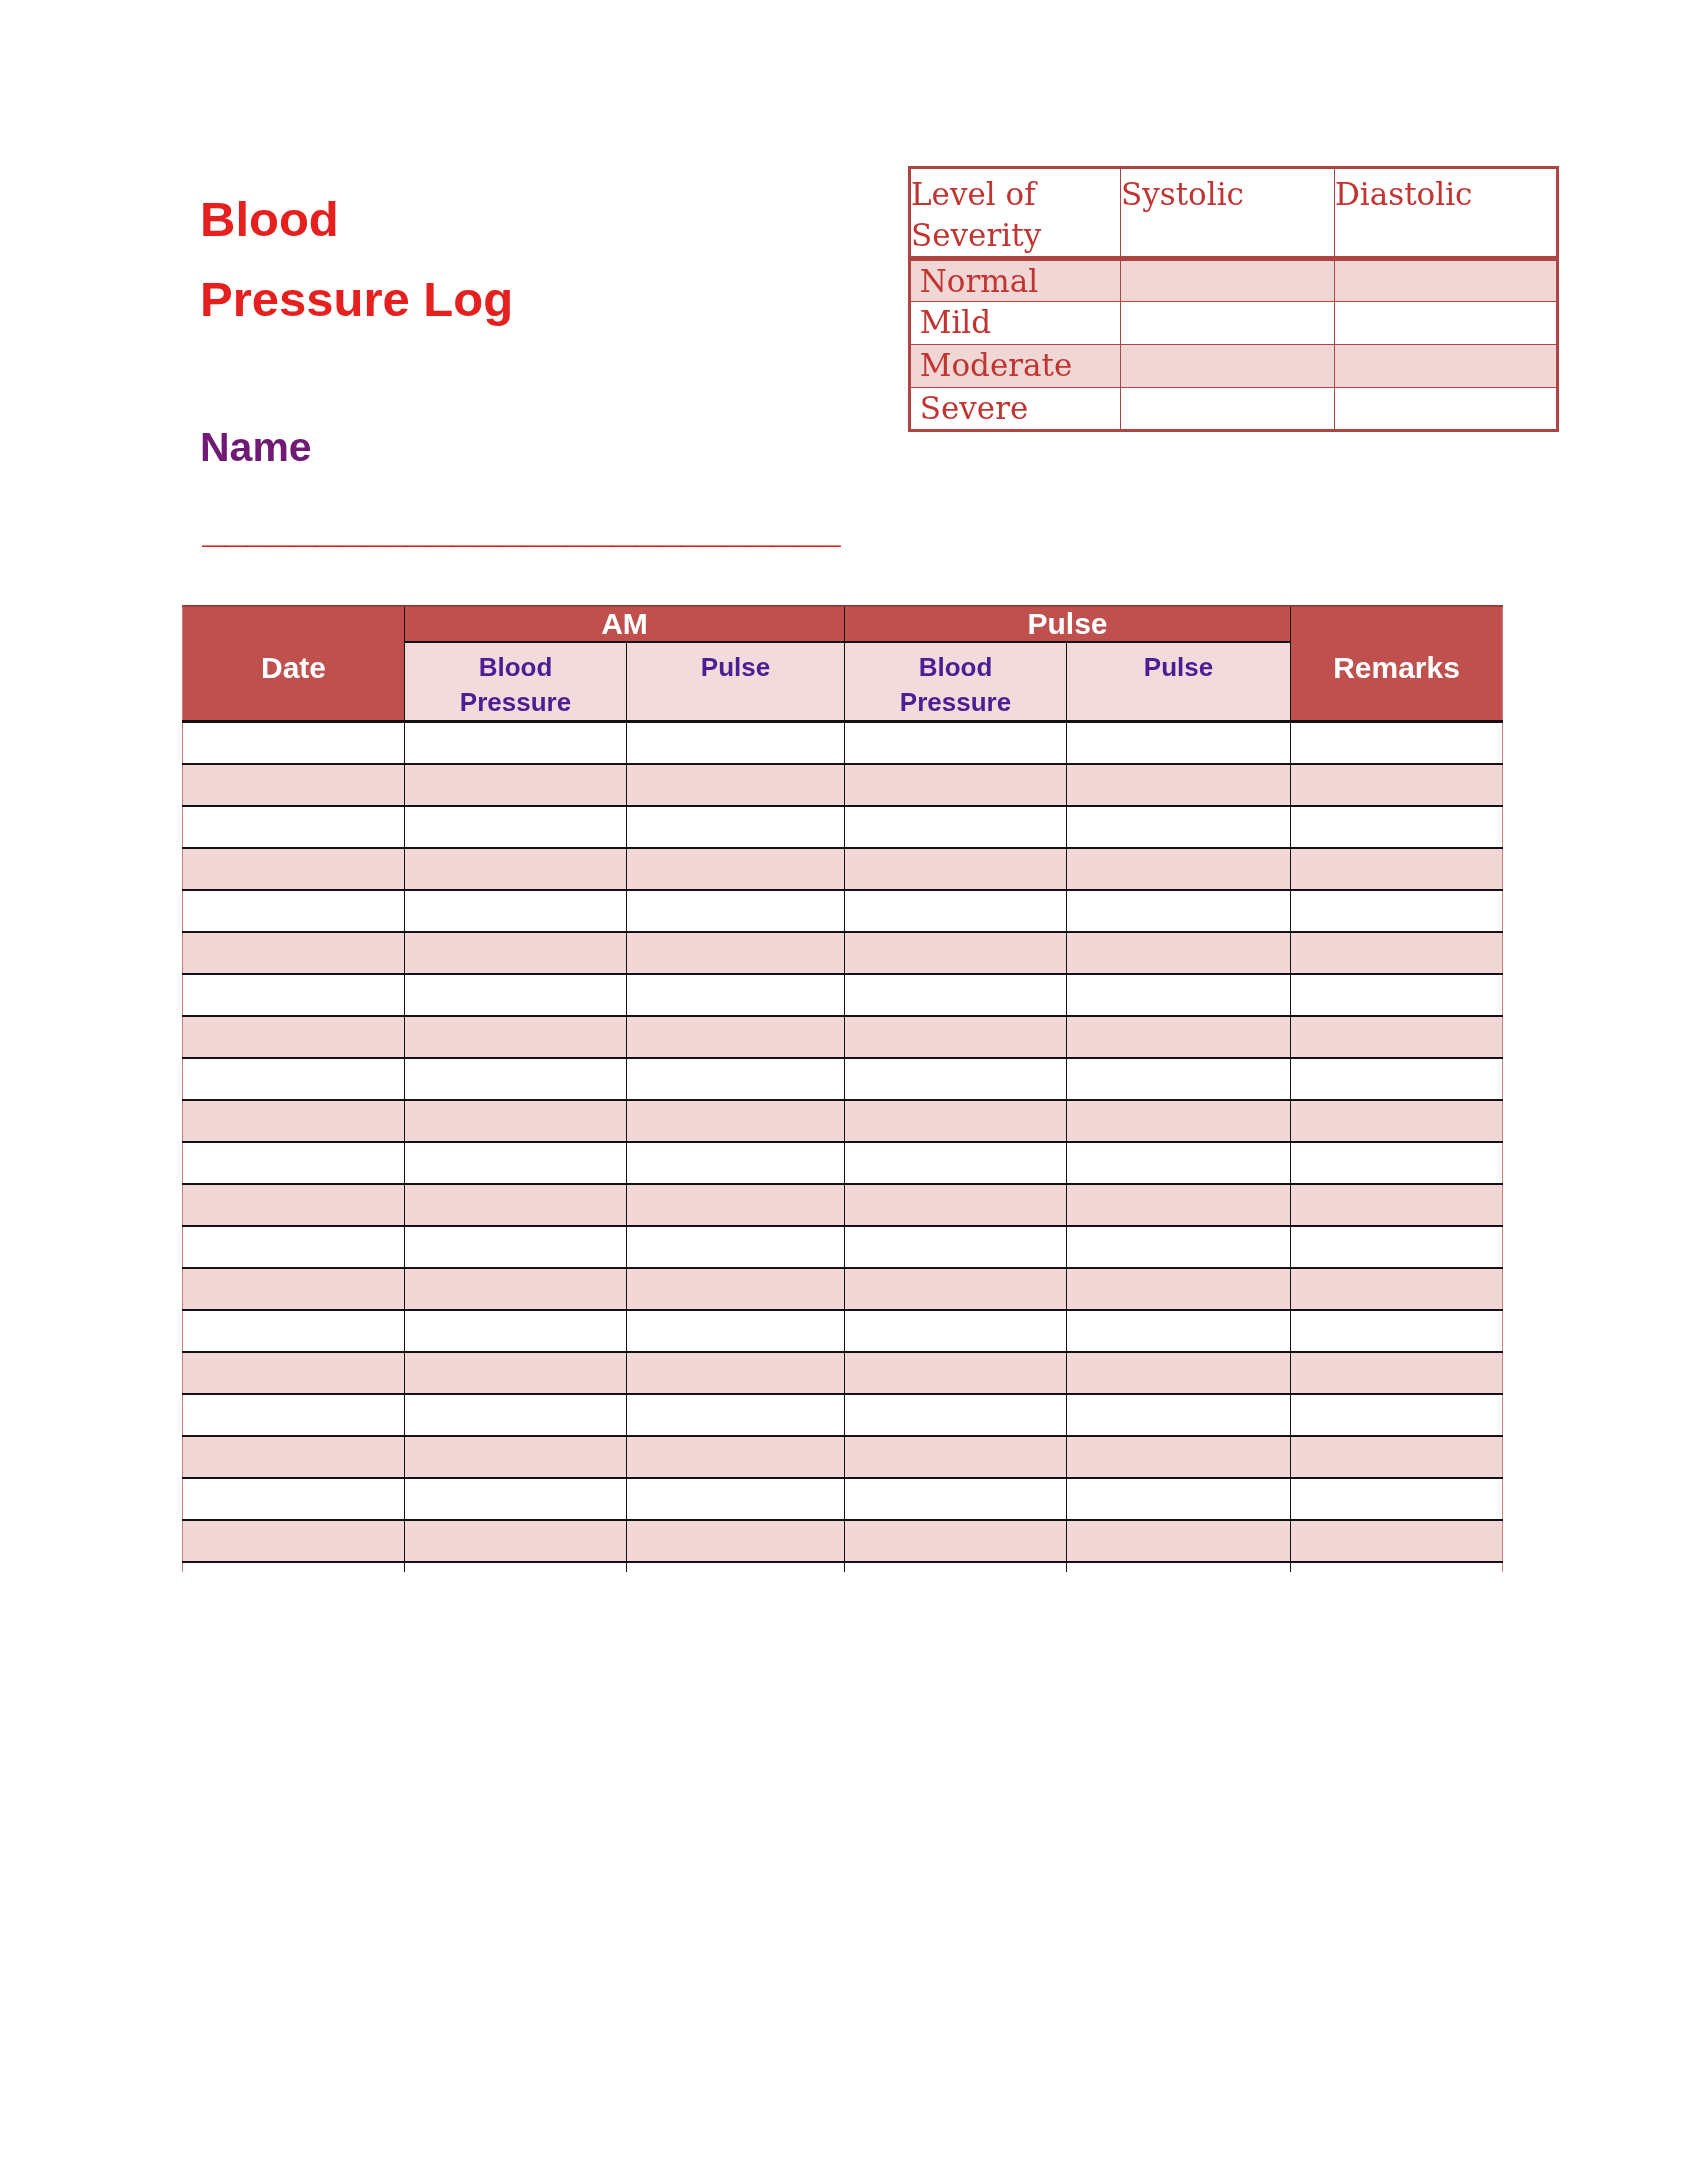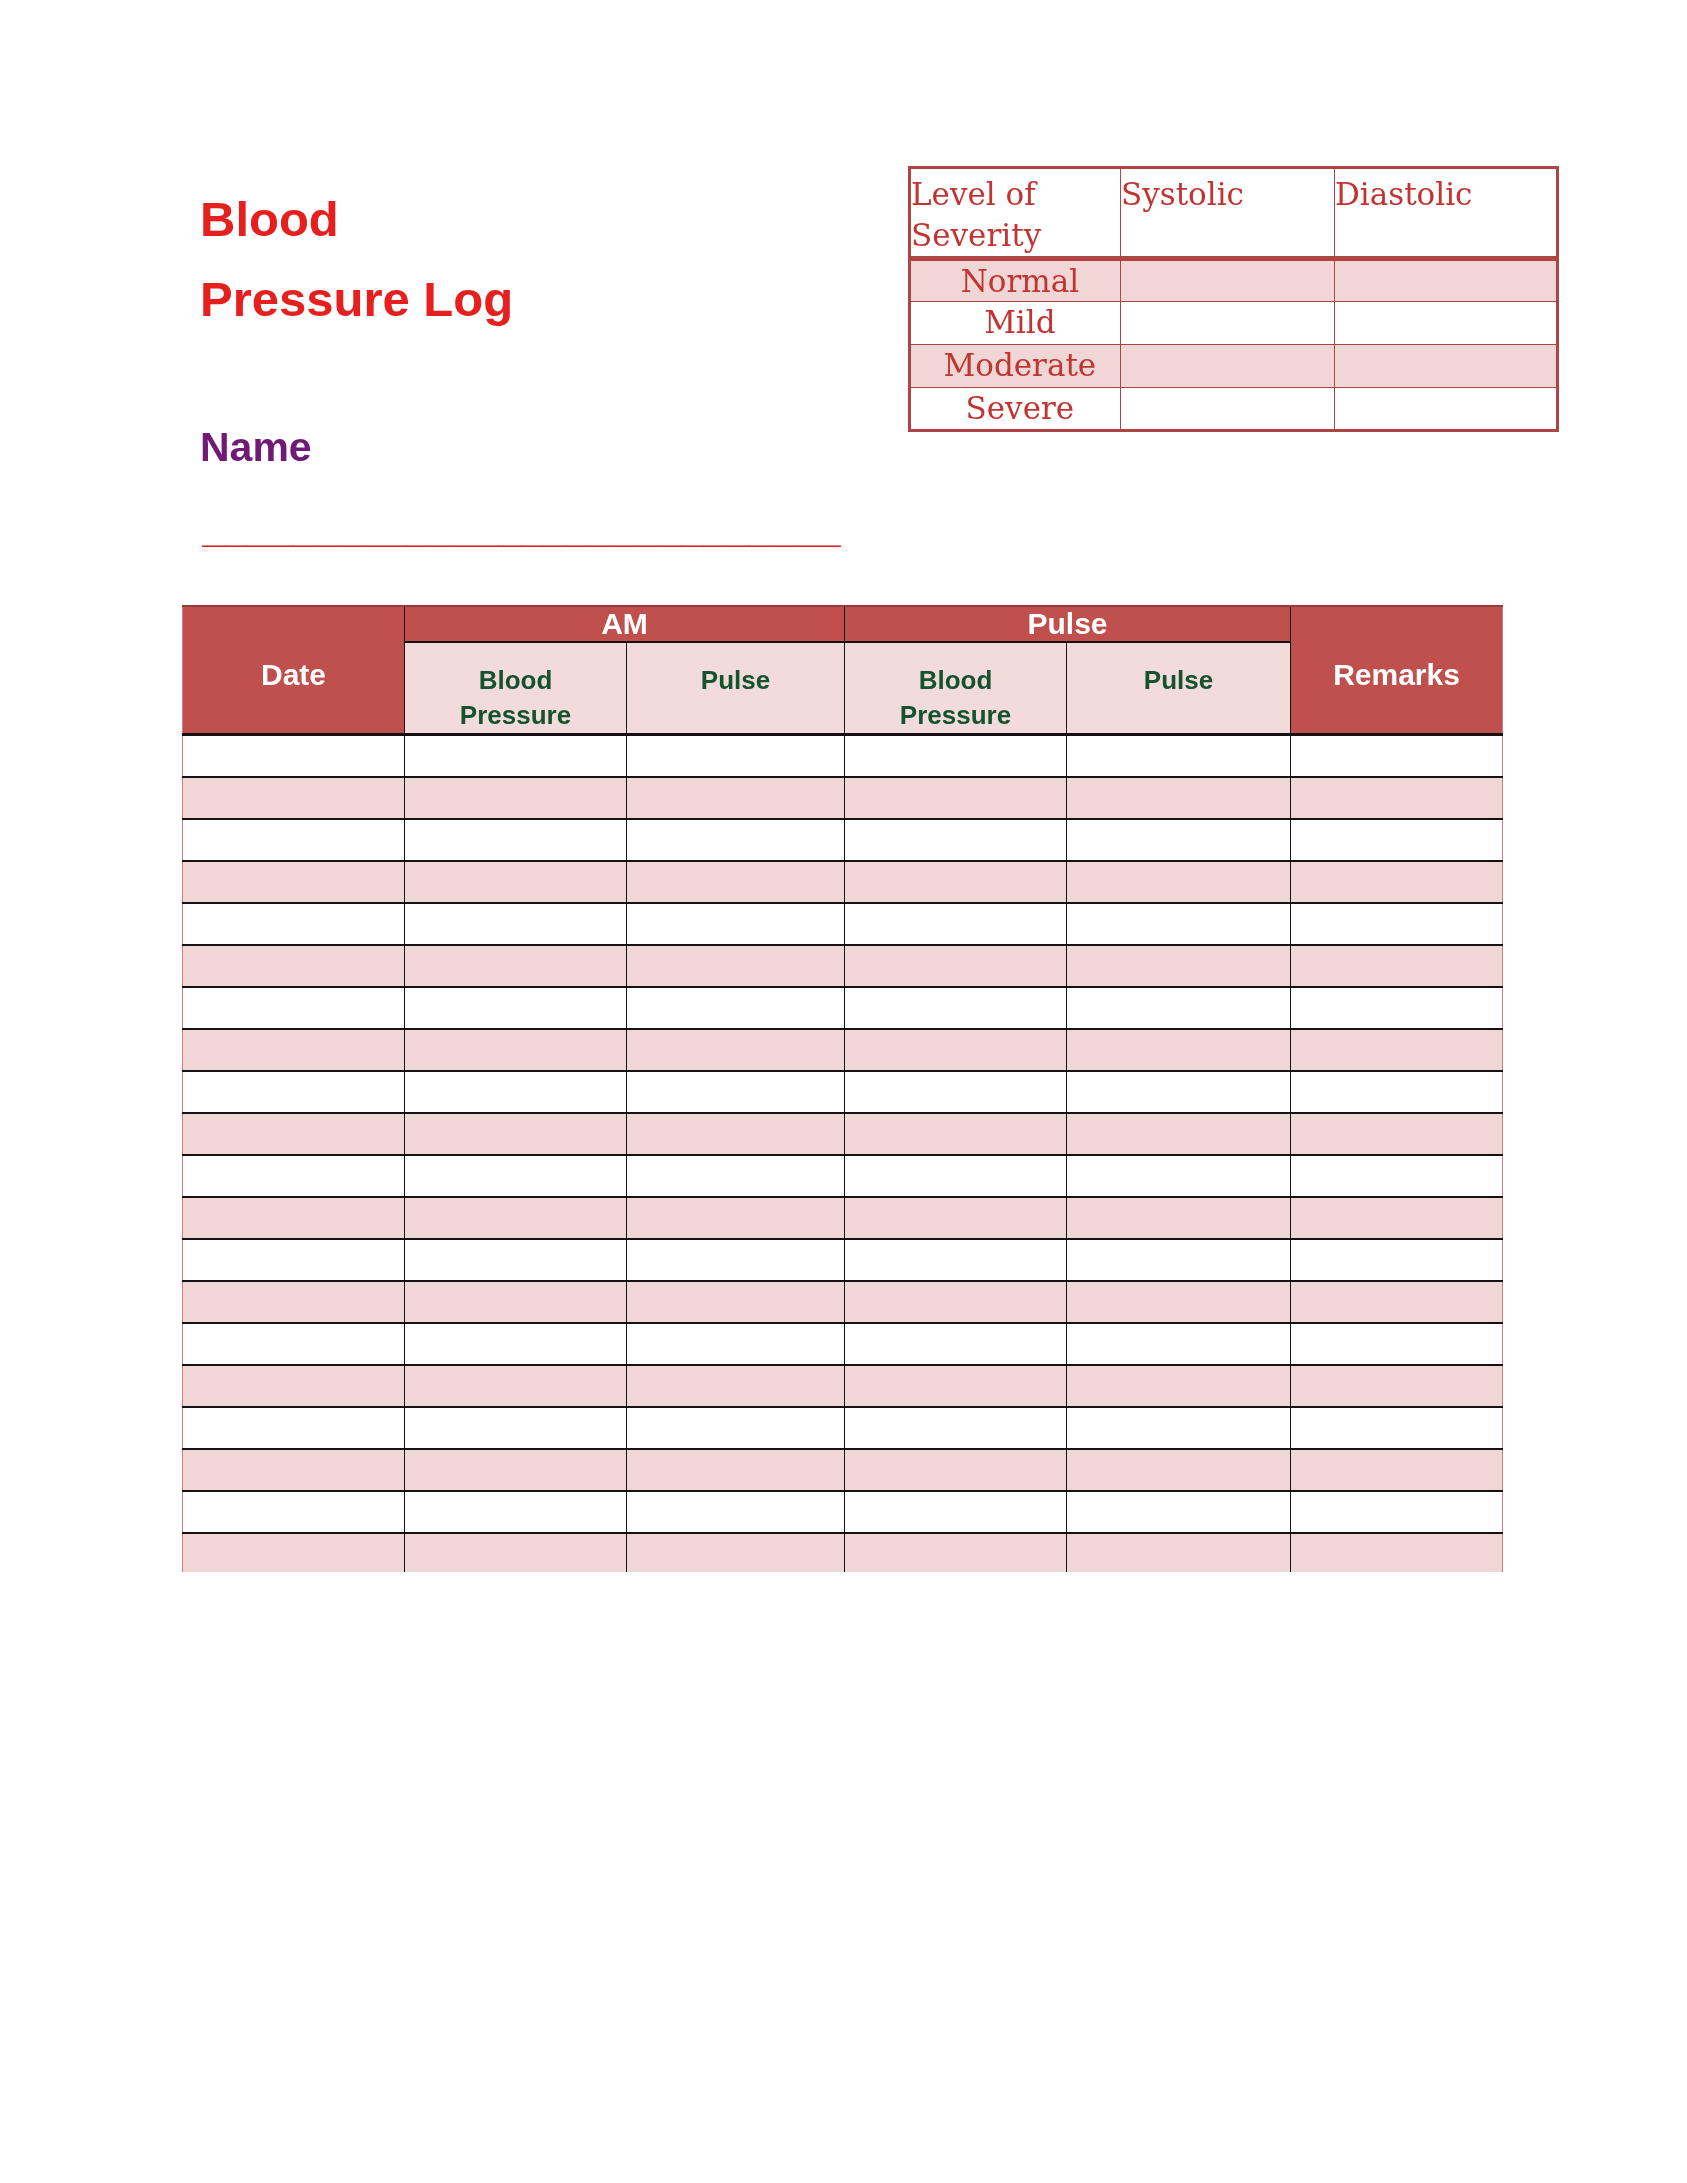--- a/index.html
+++ b/index.html
@@ -37,21 +37,21 @@
   .severity-table td, .severity-table th {
     border:1.7px solid #ae4543;
     font-size:31px; font-weight:normal;
     vertical-align:top;
   }
   .severity-table { border:3.5px solid #ae4543; }
   .severity-table thead th {
     height:85px; text-align:left; background:#ffffff;
     border-bottom:5.2px solid #ae4543; line-height:41px; padding-top:5.2px;
   }
-  .severity-table tbody td { height:43px; background:#ffffff; padding:1.7px 0 0 8.7px; text-align:center; }
+  .severity-table tbody td { height:43px; background:#ffffff; padding:1.7px 0 0 8.7px; text-align:left; }
   .severity-table tbody tr.pink td { background:#f0d6d5; }
   .sev-wrap { display:inline-block; max-width:183px; }
 
   
   .log-table {
     position:absolute; left:182px; top:605px; width:1321px;
     border-collapse:collapse; table-layout:fixed;
     border-top:2.6px solid #993b38;
     border-left:1.7px solid #cf7d7a;
     border-right:1.7px solid #cf7d7a;
@@ -65,23 +65,23 @@
     height:35px; background:#c0504d; color:#ffffff;
     font-size:30px; font-weight:bold; text-align:center; vertical-align:middle;
   }
   .log-table thead th.span2 { border-bottom:2.6px solid #141114; }
   .log-table thead th.corner {
     vertical-align:top; padding-top:9px;
     border-bottom:3.5px solid #141114;
     margin-left:8px;
   }
   .log-table thead tr.sub-row th {
-    height:77px; background:#f2dbda; color:#14532d;
+    height:77px; background:#f2dbda; color:#4c1d95;
     font-size:26px; font-weight:bold; text-align:center; vertical-align:top;
-    padding-top:20px; line-height:35px;
+    padding-top:7px; line-height:35px;
     border-bottom:3.5px solid #141114;
   }
   .bp-wrap { display:inline-block; max-width:153px; }
 
   .log-table tbody td { height:42px; background:#ffffff; border-top:2.6px solid #141114; }
   .log-table tbody tr:first-child td { border-top:none; }
   .log-table tbody tr:nth-child(even) td { background:#f0d6d5; }
 </style>
 </head>
 <body>

